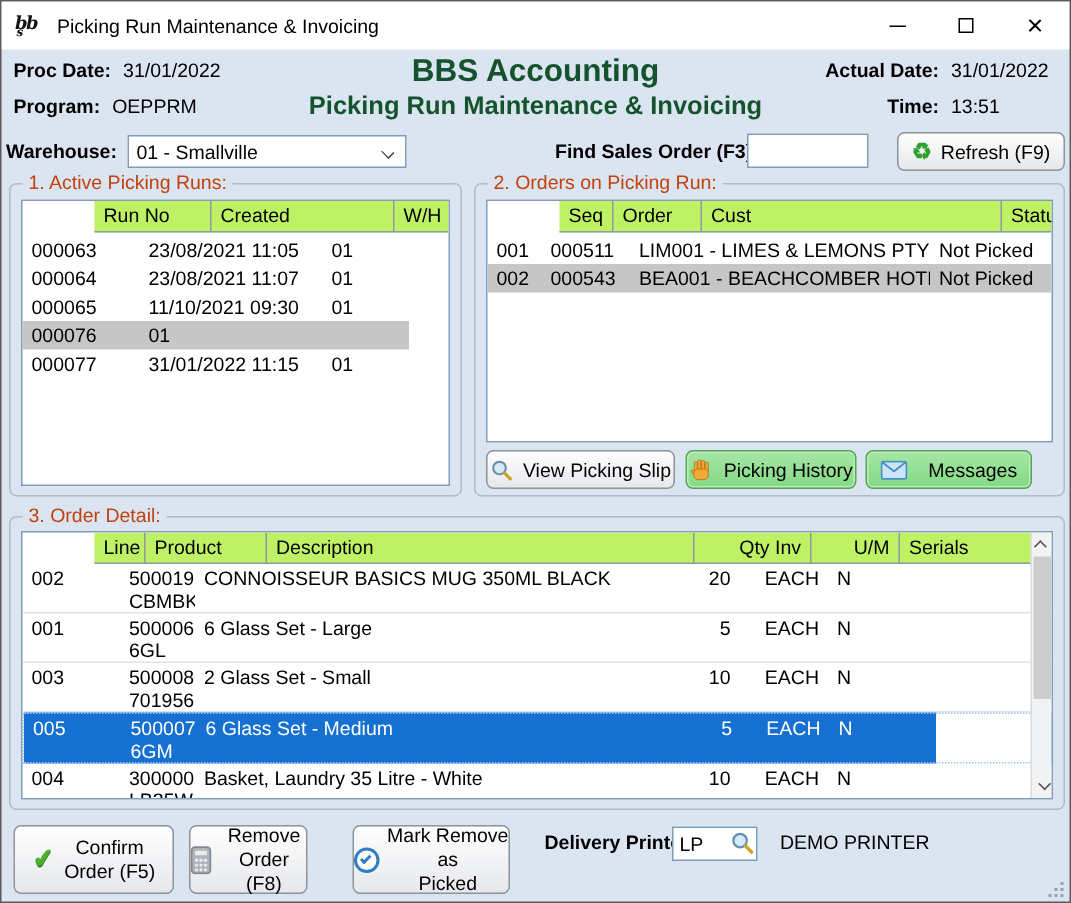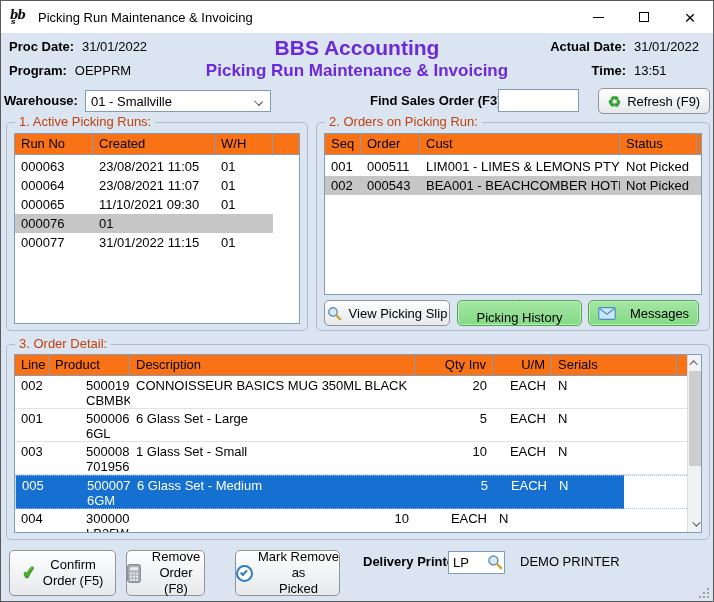--- a/index.html
+++ b/index.html
@@ -15,21 +15,21 @@
   .win-controls { position:absolute; right:0; top:0; height:32px; display:flex; }
   .win-btn { width:46px; height:32px; display:flex; align-items:center; justify-content:center; cursor:default; }
   .glyph-min { width:11px; height:1px; background:#000; }
   .glyph-max { width:10px; height:10px; border:1px solid #000; }
   .glyph-close { font-size:19px; line-height:19px; color:#000; }
 
   
   .hdr-label { font-weight:bold; color:#000; font-size:13px; }
   .hdr-value { color:#000; font-size:13px; }
   .hrow { position:absolute; display:flex; gap:8px; }
-  .center-title { position:absolute; left:0; width:100%; text-align:center; color:#6d28d9; font-weight:bold; }
+  .center-title { position:absolute; left:0; width:100%; text-align:center; color:#14532d; font-weight:bold; }
   .t1 { top:35px; font-size:21px; }
   .t2 { top:60px; font-size:17px; }
   .right-grid { position:absolute; display:grid; grid-template-columns:96px 72px; gap:0 8px; }
   .right-grid .hdr-label { text-align:right; }
 
   
   .select-box { position:absolute; left:84px; top:89px; width:186px; height:22px; background:#fff; border:1px solid #7F9DB9; font-size:13px; display:flex; align-items:center; padding-left:5px; }
   .select-box .chev { position:absolute; right:8px; top:7px; width:7px; height:7px; border-right:1.4px solid #444; border-bottom:1.4px solid #444; transform:rotate(45deg) scale(1,.8); }
   .text-input { background:#fff; border:1px solid #7F9DB9; font-size:13px; font-family:"Liberation Sans",sans-serif; padding:0 4px; }
   .find-input { position:absolute; left:497px; top:88px; width:81px; height:23px; }
@@ -39,21 +39,21 @@
 
   
   .groupbox { position:absolute; border:1px solid #AEBBCC; border-radius:5px; }
   .legend { position:absolute; top:-9px; left:8px; background:#DBE5F2; padding:0 4px; color:#c2410c; font-size:13px; }
   .gb1 { left:5px; top:121px; width:302px; height:209px; }
   .gb2 { left:315px; top:121px; width:394px; height:209px; }
   .gb3 { left:5px; top:343px; width:704px; height:196px; }
 
   
   .tbl { position:absolute; background:#fff; border:1px solid #7F9DB9; overflow:hidden; font-size:13px; }
-  .thead { display:grid; background:#f97316; border-bottom:1px solid #8C99A8; height:21px; }
+  .thead { display:grid; background:#bef264; border-bottom:1px solid #8C99A8; height:21px;margin-left:48px; }
   .thead > div { padding:2px 6px 0 6px; border-right:1px solid #8C99A8; white-space:nowrap; overflow:hidden; }
   .thead > div:last-child { border-right:none; }
   .trow { display:grid; height:19px; line-height:19px; white-space:nowrap; }
   .trow > div { padding:0 6px; overflow:hidden; }
   .r-align { text-align:right; }
 
   .tbl-runs { left:7px; top:10px; width:286px; height:191px; }
   .tbl-runs .thead, .tbl-runs .trow { grid-template-columns:78px 122px 58px 1fr; }
   .tbl-runs .body { padding-top:2px; }
   .runs-selected { background:linear-gradient(to right,#C6C6C6 258px,transparent 258px); }
@@ -220,21 +220,21 @@
       </div>
     </div>
     <div class="ord-btns">
       <div class="btn" style="width:126px; height:26px; gap:7px;">
         <svg width="15" height="15" viewBox="0 0 15 15">
             <circle cx="6" cy="6" r="4.2" fill="#D6EBF8" stroke="#6A8EAE" stroke-width="1.4"></circle>
             <line x1="9.4" y1="9.4" x2="13.2" y2="13.2" stroke="#C9A227" stroke-width="2.2" stroke-linecap="round"></line>
           </svg>
         <span>View Picking Slip</span>
       </div>
-      <div class="green-btn" style="width:125px; height:26px; margin-left:7px;flex-direction:column;">
+      <div class="green-btn" style="width:114px; height:26px; margin-left:7px;">
         <svg width="15" height="16" viewBox="0 0 16 16">
             <g fill="#F3AA38" stroke="#B97A1E" stroke-width="0.7">
               <rect x="3" y="2.5" width="2.2" height="8" rx="1"></rect>
               <rect x="5.6" y="1" width="2.2" height="9" rx="1"></rect>
               <rect x="8.2" y="1.6" width="2.2" height="8.6" rx="1"></rect>
               <rect x="10.8" y="2.8" width="2.2" height="7.4" rx="1"></rect>
               <path d="M3 9 Q0.6 7.8 0.8 9.6 L3 12 Z"></path>
               <rect x="2.8" y="7.6" width="10.2" height="7.6" rx="3"></rect>
             </g>
           </svg>
@@ -285,21 +285,21 @@
         <div class="r-align">EACH</div>
         <div>N</div>
           <div></div>
       </div>
       <div class="drow">
         <div>003</div>
         <div class="pcode">
             <span>500008</span>
             <span>701956</span>
           </div>
-        <div>1 Glass Set - Small</div>
+        <div>2 Glass Set - Small</div>
         <div class="r-align">10</div>
         <div class="r-align">EACH</div>
         <div>N</div>
           <div></div>
       </div>
       <div class="drow detail-selected">
         <div>005</div>
         <div class="pcode">
             <span>500007</span>
             <span>6GM</span>
@@ -309,20 +309,21 @@
         <div class="r-align">EACH</div>
         <div>N</div>
           <div></div>
       </div>
       <div class="drow">
         <div>004</div>
         <div class="pcode">
             <span>300000</span>
             <span>LB35W</span>
           </div>
+        <div>Basket, Laundry 35 Litre - White</div>
         <div class="r-align">10</div>
         <div class="r-align">EACH</div>
         <div>N</div>
           <div></div>
       </div>
       <div class="vscroll">
         <div class="sb-btn sb-up">
             <span class="chev-up"></span>
           </div>
         <div class="sb-thumb"></div>

